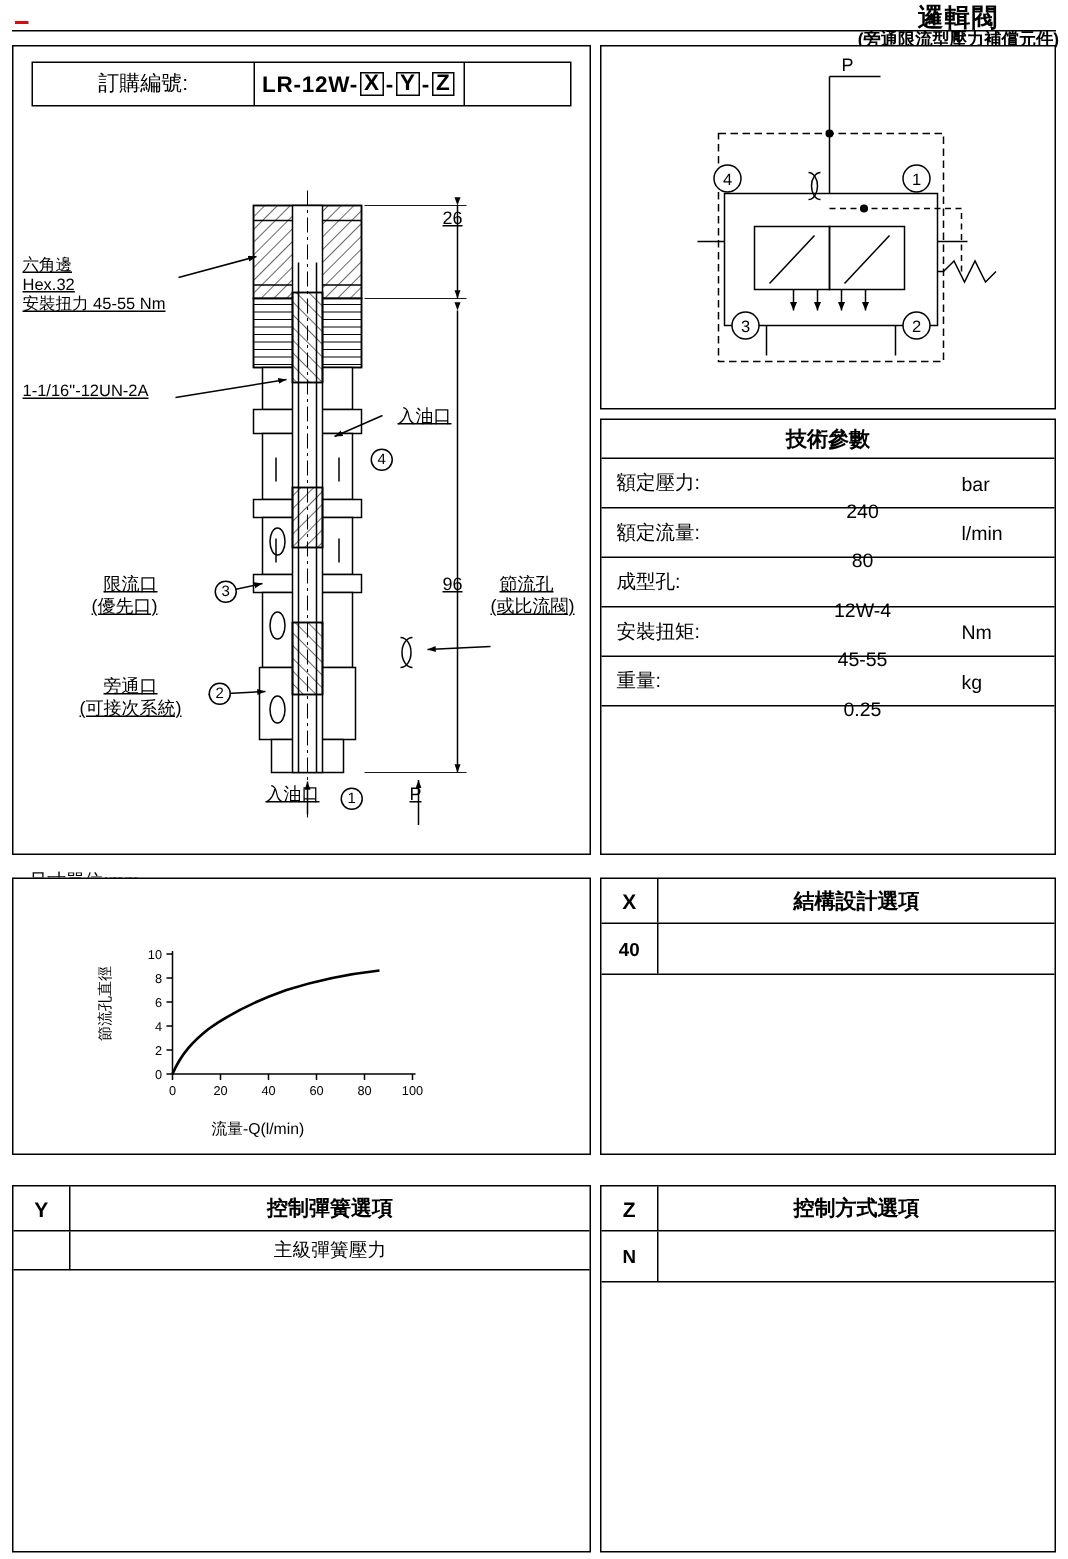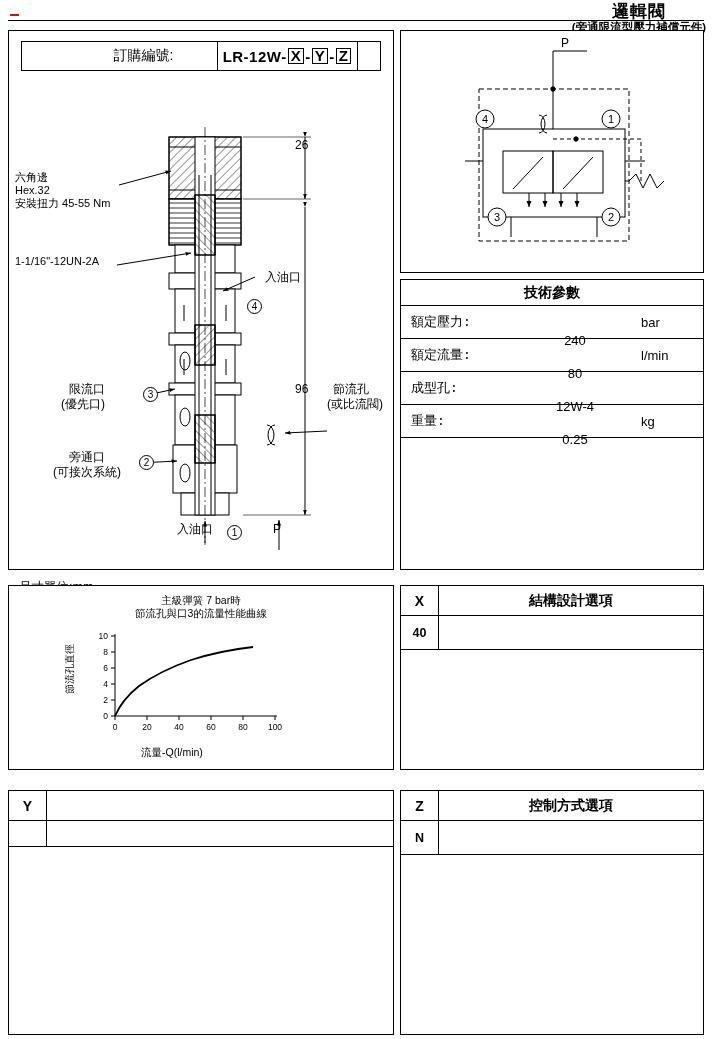--- a/index.html
+++ b/index.html
@@ -61,21 +61,21 @@
   
   #panel-y { left: 8px; top: 790px; width: 386px; height: 245px; }
   
   #panel-z { left: 400px; top: 790px; width: 304px; height: 245px; }
 
   
   .ordercode {
     position: absolute; left: 12px; top: 10px;
     width: 360px; height: 30px;
     border: 1px solid #000;
-    display: flex; align-items: stretch; padding-left: 48px;
+    display: flex; align-items: stretch;
   }
   .ordercode .oc-label {
     width: 148px;
     display: flex; align-items: center; justify-content: center;
     font-size: 14px;
     border-right: 1px solid #000;
   }
   .ordercode .oc-value {
     flex: 0 0 140px;
     display: flex; align-items: center; justify-content: center;
@@ -86,21 +86,21 @@
   .oc-value .seg-box {
     border: 1px solid #000;
     padding: 0 2px;
     margin: 0 1px;
     line-height: 14px;
     display: inline-block;
   }
   .ordercode .oc-rest { flex: 1; }
 
   
-  .txt { position: absolute; font-size: 11px; line-height: 13px; white-space: pre; }
+  .txt { position: absolute; font-size: 11px; line-height: 13px; white-space: pre; text-decoration: underline; }
   .unit-note { position: absolute; left: 10px; top: 548px; font-size: 12.5px; }
 
   
   .circnum {
     position: absolute;
     width: 15px; height: 15px; border-radius: 50%;
     border: 1px solid #000;
     font-size: 10px; line-height: 13px; text-align: center;
     background: #fff;
   }
@@ -109,21 +109,21 @@
   .tech-title {
     height: 26px; border-bottom: 1px solid #000;
     display: flex; align-items: center; justify-content: center;
     font-size: 14px; font-weight: bold;
   }
   .tech-row {
     height: 33px; border-bottom: 1px solid #000;
     display: flex; align-items: center;
     font-size: 13px;
   }
-  .tech-row .k { width: 108px; padding-left: 10px; font-family: Liberation Mono, monospace; }
+  .tech-row .k { width: 108px; padding-left: 10px; }
   .tech-row .v { flex: 1; text-align: center; margin-top: 36px; }
   .tech-row .u { width: 62px; text-align: left; }
   .tech-fill { flex: 1; }
 
   
   .opt-head {
     height: 30px; display: flex; border-bottom: 1px solid #000;
     font-weight: bold; font-size: 14px;
   }
   .opt-head .code-col {
@@ -397,33 +397,34 @@
         <div class="k">額定流量:</div>
         <div class="v">80</div>
         <div class="u">l/min</div>
       </div>
       <div class="tech-row">
         <div class="k">成型孔:</div>
         <div class="v">12W-4</div>
         <div class="u"></div>
       </div>
       <div class="tech-row">
+        <div class="k">安裝扭矩:</div>
+        <div class="v">45-55</div>
+        <div class="u">Nm</div>
+      </div>
+      <div class="tech-row">
         <div class="k">重量:</div>
         <div class="v">0.25</div>
         <div class="u">kg</div>
       </div>
       <div class="tech-fill"></div>
     </div>
   </div>
 
   <div class="panel" id="panel-curve">
-    <div class="curve-cap">
-      <div>主級彈簧 7 bar時</div>
-      <div>節流孔與口3的流量性能曲線</div>
-    </div>
 
     <svg width="386" height="140" viewBox="0 0 386 140" style="position:absolute;left:0;top:38px">
       <g stroke="#000" fill="none" stroke-width="1">
 
         <line x1="106" y1="10" x2="106" y2="92"></line>
         <line x1="106" y1="92" x2="268" y2="92"></line>
 
         <line x1="102" y1="92" x2="106" y2="92"></line>
         <line x1="102" y1="76" x2="106" y2="76"></line>
         <line x1="102" y1="60" x2="106" y2="60"></line>
@@ -472,23 +473,25 @@
         <div class="tail-col"></div>
       </div>
       <div class="opt-body-fill"></div>
     </div>
   </div>
 
   <div class="panel" id="panel-y">
     <div class="opt-col-wrap">
       <div class="opt-head">
         <div class="code-col">Y</div>
+        <div class="title-col">控制彈簧選項</div>
       </div>
       <div class="opt-sub">
         <div class="code-col"></div>
+        <div class="title-col">主級彈簧壓力</div>
       </div>
       <div class="opt-body-fill"></div>
     </div>
   </div>
 
   <div class="panel" id="panel-z">
     <div class="opt-col-wrap">
       <div class="opt-head">
         <div class="code-col">Z</div>
         <div class="title-col">控制方式選項</div>

